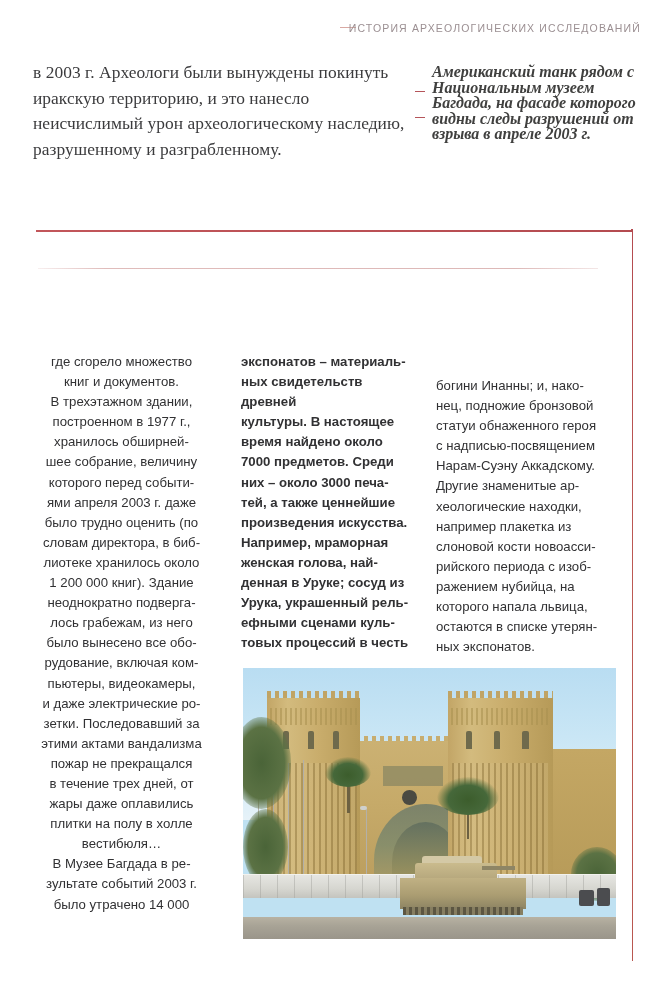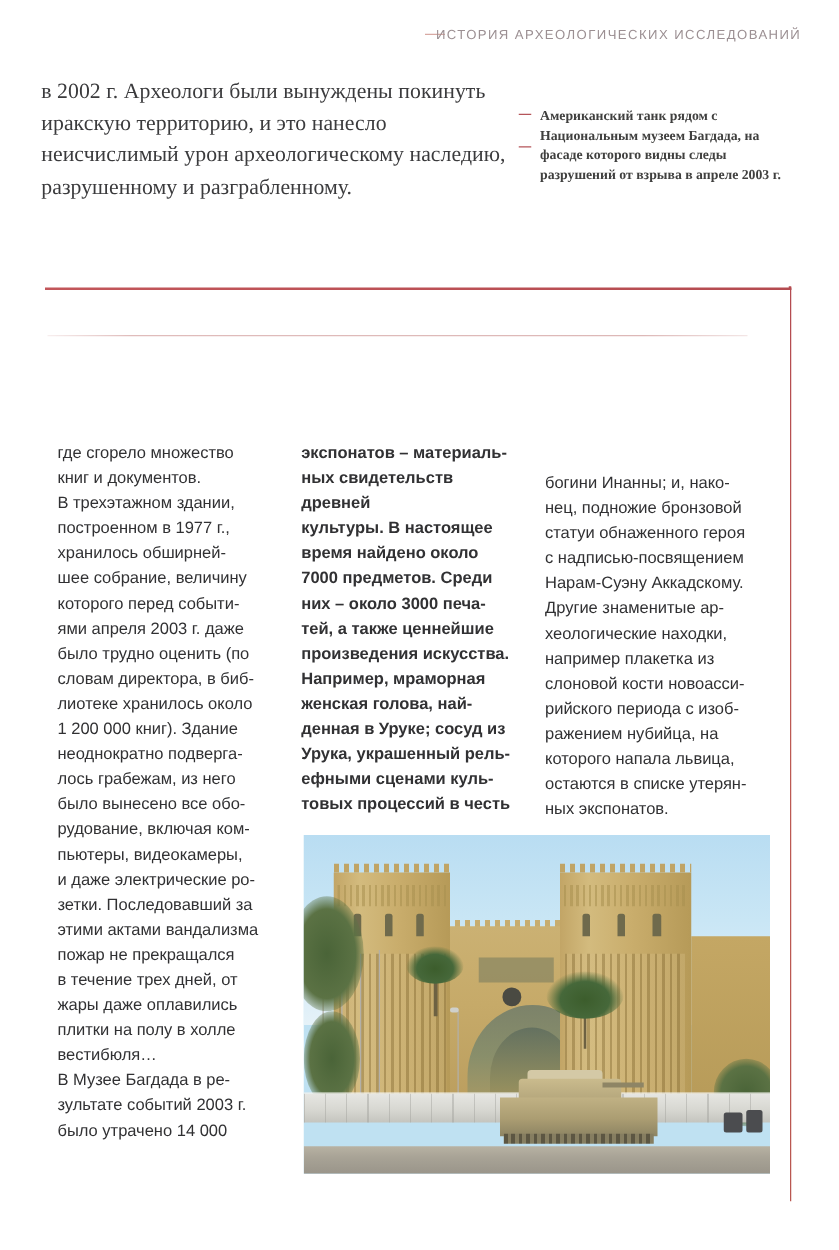--- a/index.html
+++ b/index.html
@@ -55,25 +55,26 @@
     font-size: 17.4px;
     line-height: 25.5px;
     color: #3b3b3d;
     text-align: left;
     letter-spacing: 0.05px;
   }
 
   .sidecap {
     position: absolute;
     left: 432px;
-    top: 86px;
+    top: 64px;
     width: 205px;
     font-family: "Liberation Serif", serif;
+    font-style: italic;
     font-weight: bold;
-    font-size: 11px;
+    font-size: 16px;
     line-height: 15.6px;
     color: #40403f;
   }
   .sidecap-tick {
     position: absolute;
     width: 10px;
     height: 1px;
     background: #b5555a;
     left: 415px;
   }
@@ -119,21 +120,21 @@
   .col {
     position: absolute;
     top: 352px;
     font-family: "Liberation Sans", sans-serif;
     font-size: 13.2px;
     line-height: 20.1px;
     color: #313133;
     text-align: left;
     white-space: pre-line;
   }
-  #col1 { left: 46px; width: 171px; }
+  #col1 { left: 36px; width: 171px; text-align: center; }
   #col2 { left: 241px; width: 174px; font-weight: bold; }
   #col3 { left: 436px; width: 181px; margin-top: 24px; }
 
   
   .photo {
     position: absolute;
     left: 243px;
     top: 668px;
     width: 373px;
     height: 271px;
@@ -349,21 +350,21 @@
   }
 </style>
 </head>
 <body>
 
 <div class="page">
 
   <div class="runhead-rule"></div>
   <div class="runhead">ИСТОРИЯ АРХЕОЛОГИЧЕСКИХ ИССЛЕДОВАНИЙ</div>
 
-  <div class="intro">в 2002 г. Археологи были вынуждены покинуть иракскую территорию, и это нанесло неисчислимый урон археологическому наследию, разрушенному и разграбленному.</div>
+  <div class="intro">в 2003 г. Археологи были вынуждены покинуть иракскую территорию, и это нанесло неисчислимый урон археологическому наследию, разрушенному и разграбленному.</div>
 
   <div class="sidecap-tick t1"></div>
   <div class="sidecap-tick t2"></div>
   <div class="sidecap">Американский танк рядом с Национальным музеем Багдада, на фасаде которого видны следы разрушений от взрыва в апреле 2003 г.</div>
 
   <div class="rule-main"></div>
   <div class="rule-vert"></div>
   <div class="rule-light"></div>
 
   <div class="col" id="col1">где сгорело множество

